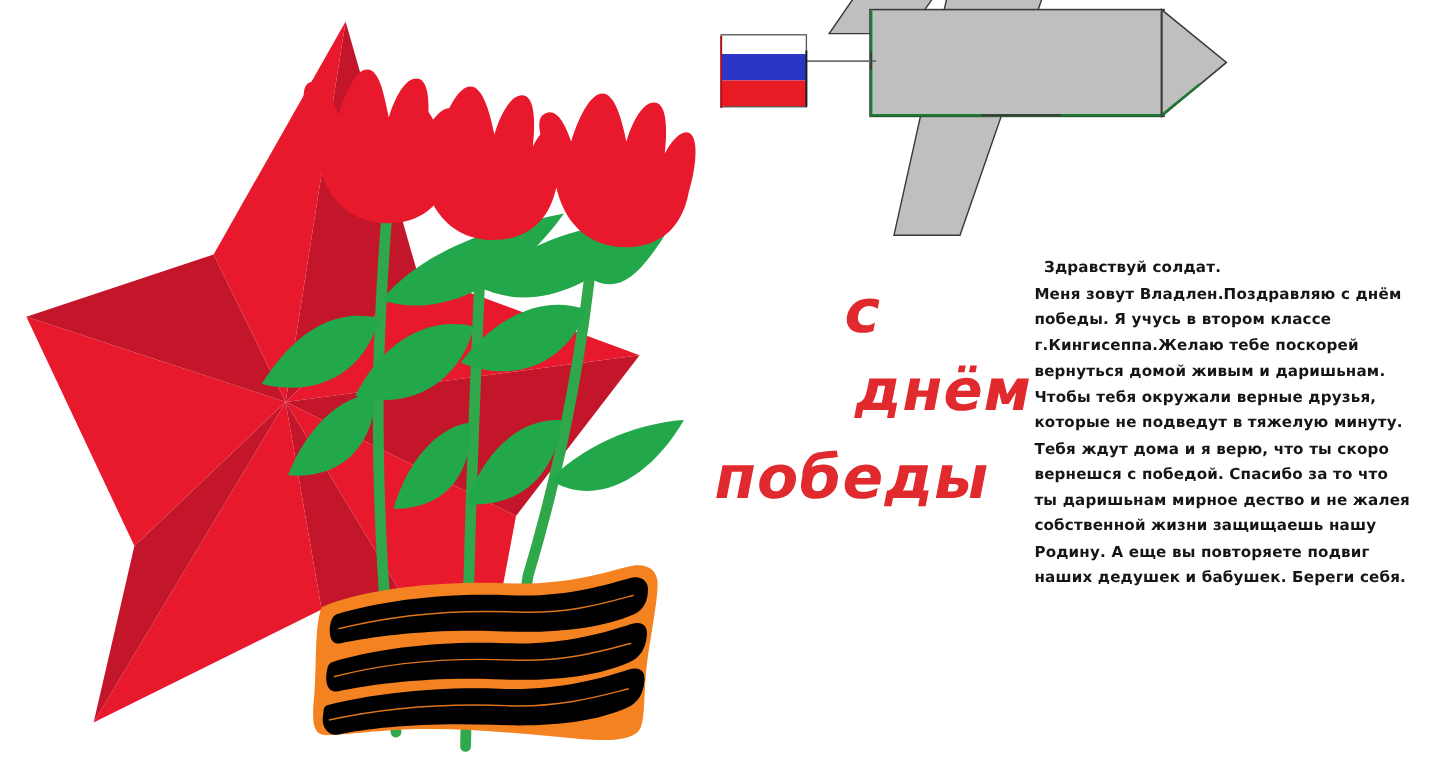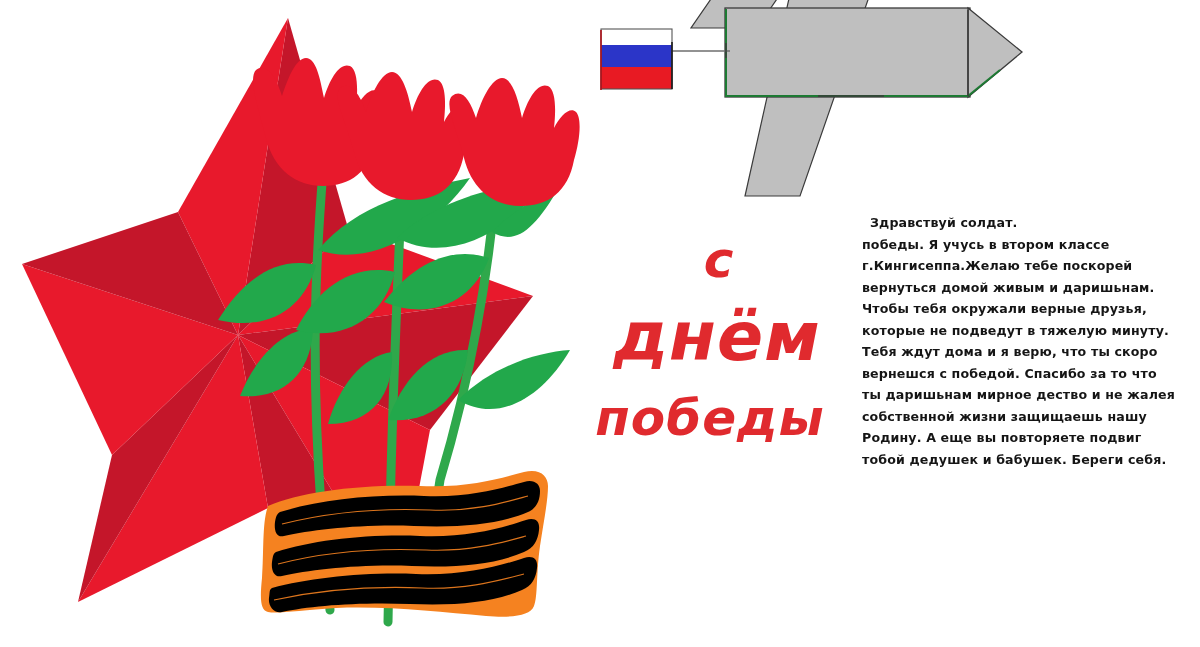--- a/index.html
+++ b/index.html
@@ -29,21 +29,21 @@
   #greeting .gline{
     font-family:"DejaVu Sans", sans-serif;
     font-style:italic;
     font-weight:700;
     color:#E02A2E;
     line-height:1.02;
     letter-spacing:1px;
     white-space:nowrap;
   }
   #greeting .g1{font-size:50px;margin-left:18px;}
-  #greeting .g2{font-size:68px;margin-top:16px;margin-left:14px;}
+  #greeting .g2{font-size:48px;margin-top:16px;margin-left:14px;text-align:right;}
   #greeting .g3{font-size:50px;margin-top:22px;}
 
   
   #letter{
     position:absolute;
     left:862px;top:212px;
     width:320px;
   }
   #letter p{
     margin:0;
@@ -213,26 +213,27 @@
   </svg>
 
   <div id="greeting">
     <div class="gline g1">с</div>
     <div class="gline g2">днём</div>
     <div class="gline g3">победы</div>
   </div>
 
   <div id="letter">
     <p class="indent">Здравствуй солдат.</p>
+    <p>Меня зовут Владлен.Поздравляю с днём</p>
     <p>победы. Я учусь в втором классе</p>
     <p>г.Кингисеппа.Желаю тебе поскорей</p>
     <p>вернуться домой живым и даришьнам.</p>
     <p>Чтобы тебя окружали верные друзья,</p>
     <p>которые не подведут в тяжелую минуту.</p>
     <p>Тебя ждут дома и я верю, что ты скоро</p>
     <p>вернешся с победой. Спасибо за то что</p>
     <p>ты даришьнам мирное дество и не жалея</p>
     <p>собственной жизни защищаешь нашу</p>
     <p>Родину. А еще вы повторяете подвиг</p>
-    <p>тобой дедушек и бабушек. Береги себя.</p>
+    <p>наших дедушек и бабушек. Береги себя.</p>
   </div>
 
 </div>
 
 </body></html>

